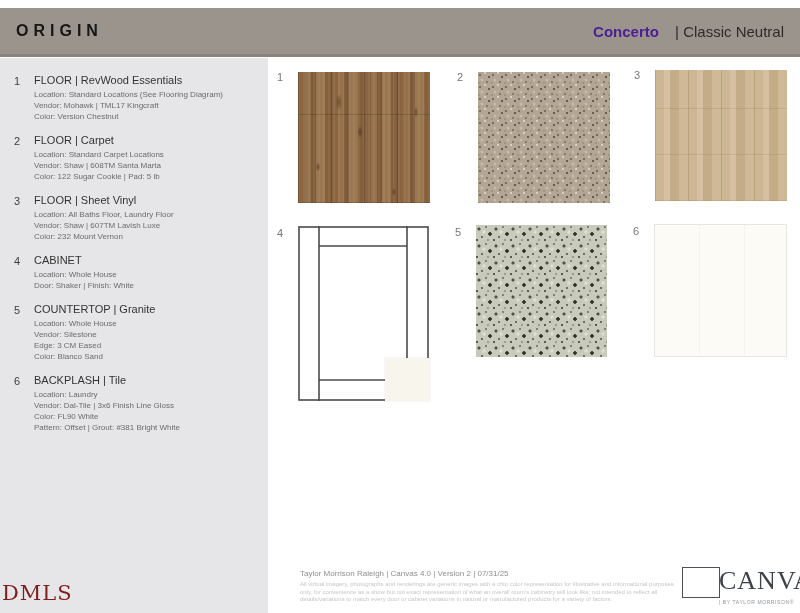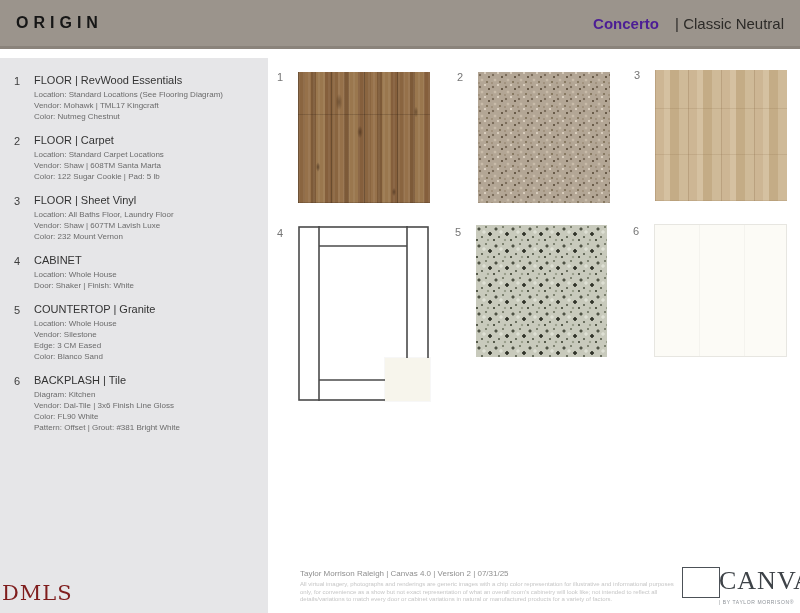--- a/index.html
+++ b/index.html
@@ -1,21 +1,21 @@
 <!DOCTYPE html>
 <html><head>
 <meta charset="utf-8">
 <style>
   * { margin:0; padding:0; box-sizing:border-box; }
   html,body { width:800px; height:613px; background:#ffffff; font-family:"Liberation Sans", sans-serif; }
   .page { position:relative; width:800px; height:613px; overflow:hidden; background:#ffffff; }
 
   
   .header {
-    position:absolute; left:0; top:0; width:800px; height:49px;
+    position:absolute; left:0; top:8px; width:800px; height:49px;
     background:#9b948c; border-bottom:3px solid #8a837b;
     display:flex; align-items:center; justify-content:space-between;
     padding:0 16px;
   }
   .brand { font-size:16px; font-weight:bold; letter-spacing:5px; color:#161616; }
   .scheme { font-size:15px; color:#2d2b28; }
   .scheme .scheme-bold { font-weight:bold; color:#4c1d95; }
   .scheme .scheme-rest { font-weight:normal; margin-left:12px; }
 
   
@@ -133,21 +133,21 @@
   </div>
 
   <div class="sidebar">
 
     <div class="spec-item">
       <div class="spec-num">1</div>
       <div class="spec-body">
         <div class="spec-title">FLOOR | RevWood Essentials</div>
         <div class="spec-detail">Location: Standard Locations (See Flooring Diagram)</div>
         <div class="spec-detail">Vendor: Mohawk | TML17 Kingcraft</div>
-        <div class="spec-detail">Color: Nutmeg Chestnut</div>
+        <div class="spec-detail">Color: Version Chestnut</div>
       </div>
     </div>
 
     <div class="spec-item">
       <div class="spec-num">2</div>
       <div class="spec-body">
         <div class="spec-title">FLOOR | Carpet</div>
         <div class="spec-detail">Location: Standard Carpet Locations</div>
         <div class="spec-detail">Vendor: Shaw | 608TM Santa Marta</div>
         <div class="spec-detail">Color: 122 Sugar Cookie | Pad: 5 lb</div>
@@ -181,21 +181,21 @@
         <div class="spec-detail">Vendor: Silestone</div>
         <div class="spec-detail">Edge: 3 CM Eased</div>
         <div class="spec-detail">Color: Blanco Sand</div>
       </div>
     </div>
 
     <div class="spec-item">
       <div class="spec-num">6</div>
       <div class="spec-body">
         <div class="spec-title">BACKPLASH | Tile</div>
-        <div class="spec-detail">Diagram: Kitchen</div>
+        <div class="spec-detail">Location: Laundry</div>
         <div class="spec-detail">Vendor: Dal-Tile | 3x6 Finish Line Gloss</div>
         <div class="spec-detail">Color: FL90 White</div>
         <div class="spec-detail">Pattern: Offset | Grout: #381 Bright White</div>
       </div>
     </div>
 
     <div class="watermark">DMLS</div>
   </div>
 
   <div class="swatch-label" style="left:271px; top:71px;">1</div>

